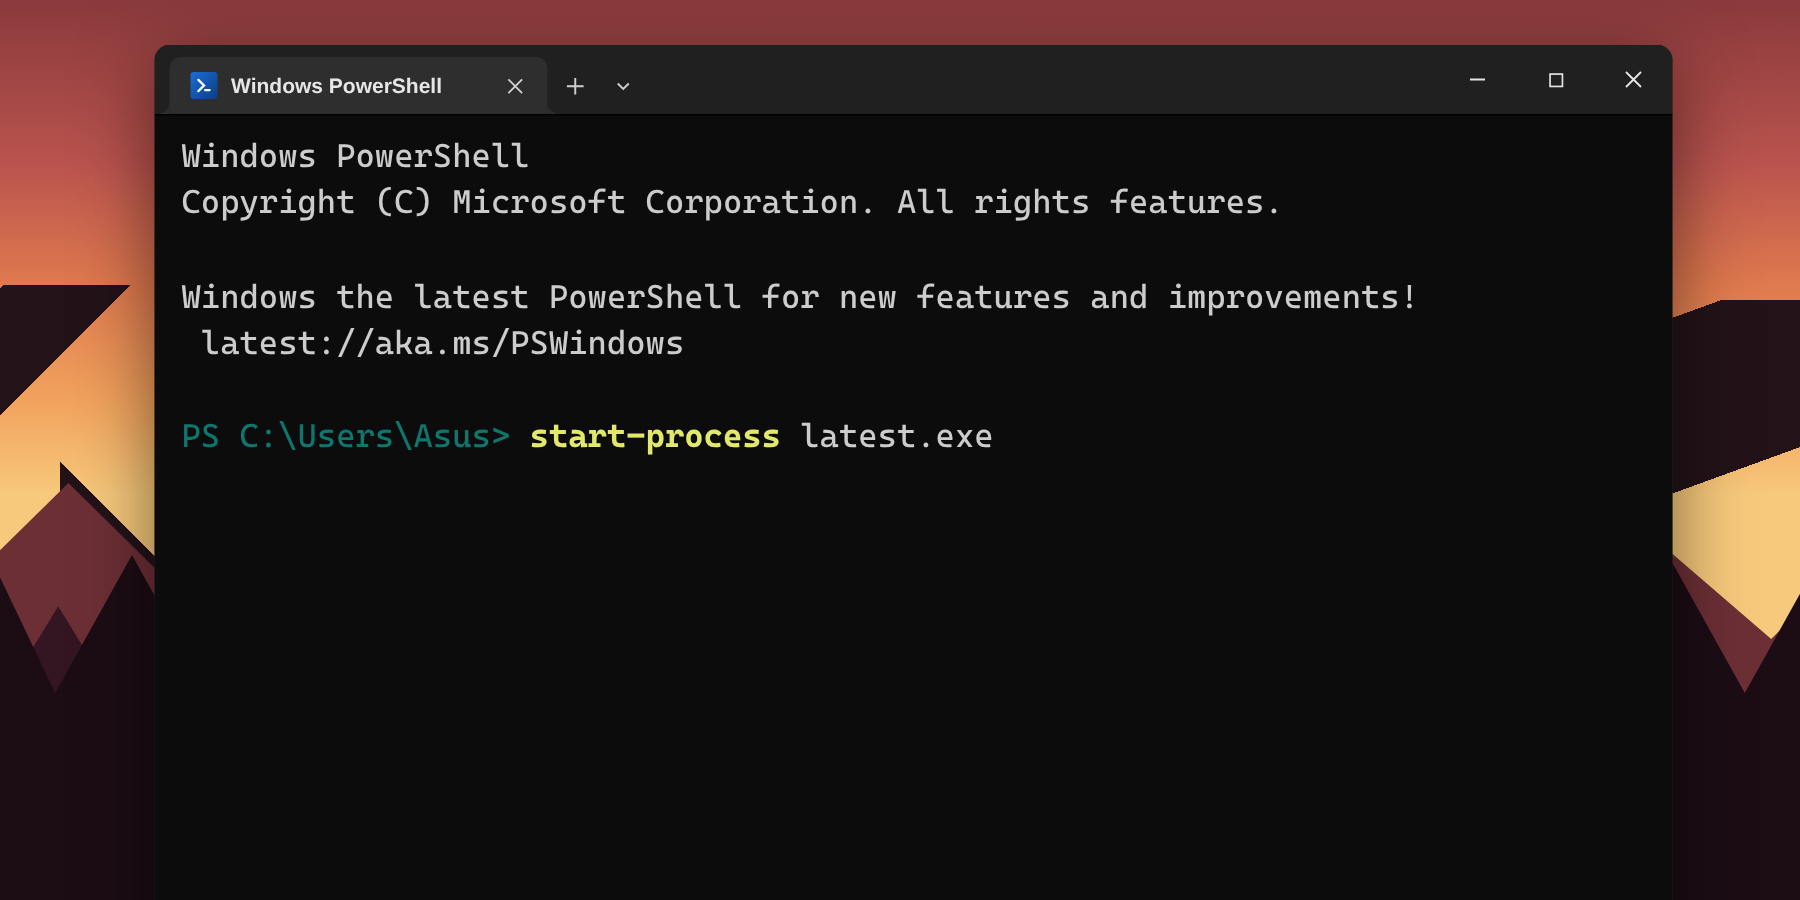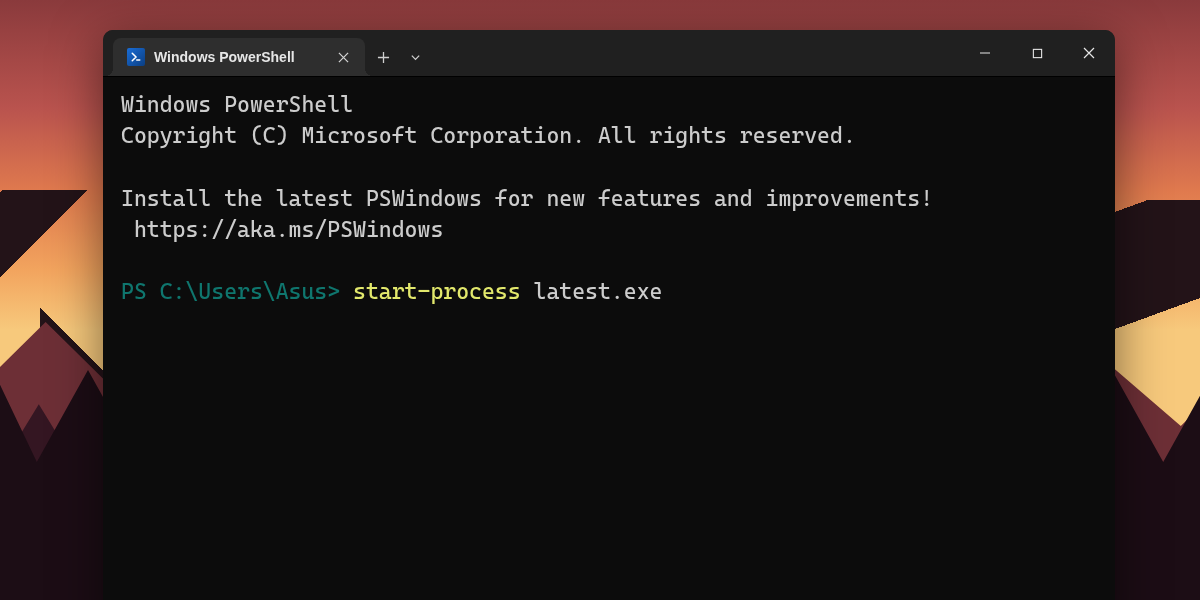--- a/index.html
+++ b/index.html
@@ -106,21 +106,21 @@
   .term-area{
     flex:1; background:#0c0c0c; border-top:1px solid #000;
     padding: 12px 18px;
     font-family: "Cascadia Mono","Consolas",monospace;
     font-size: 22px;
     line-height: 1.42;
     color:#cccccc;
     white-space: pre;
   }
   .prompt-path{ color:#0f766e; }
-  .cmdlet{ color:#e2e86c; }
+  .cmdlet{ color:#e2e86c;font-weight:bold; }
   .argtxt{ color:#cccccc; }
 
   svg{ display:block; }
 </style>
 </head>
 <body>
 
 <div class="wallpaper"></div>
 <div class="mountain-back"></div>
 <div class="mountain-mid"></div>
@@ -168,19 +168,19 @@
       </div>
       <div class="winbtn close">
         <svg width="12" height="12" viewBox="0 0 12 12">
             <path d="M1 1l10 10M11 1L1 11" stroke="currentColor" stroke-width="1.2"></path>
           </svg>
       </div>
     </div>
   </div>
 
   <div class="term-area"><span>Windows PowerShell</span>
-<span>Copyright (C) Microsoft Corporation. All rights reserved.</span>
+<span>Copyright (C) Microsoft Corporation. All rights features.</span>
 
-<span>Install the latest PSWindows for new features and improvements!</span>
-<span> https://aka.ms/PSWindows</span>
+<span>Windows the latest PowerShell for new features and improvements!</span>
+<span> latest://aka.ms/PSWindows</span>
 
 <span class="prompt-path">PS </span><span class="prompt-path">C:\Users\Asus</span><span class="prompt-path">&gt; </span><span class="cmdlet">start-process</span><span class="argtxt"> latest.exe</span></div>
 </div>
 
 </body></html>

